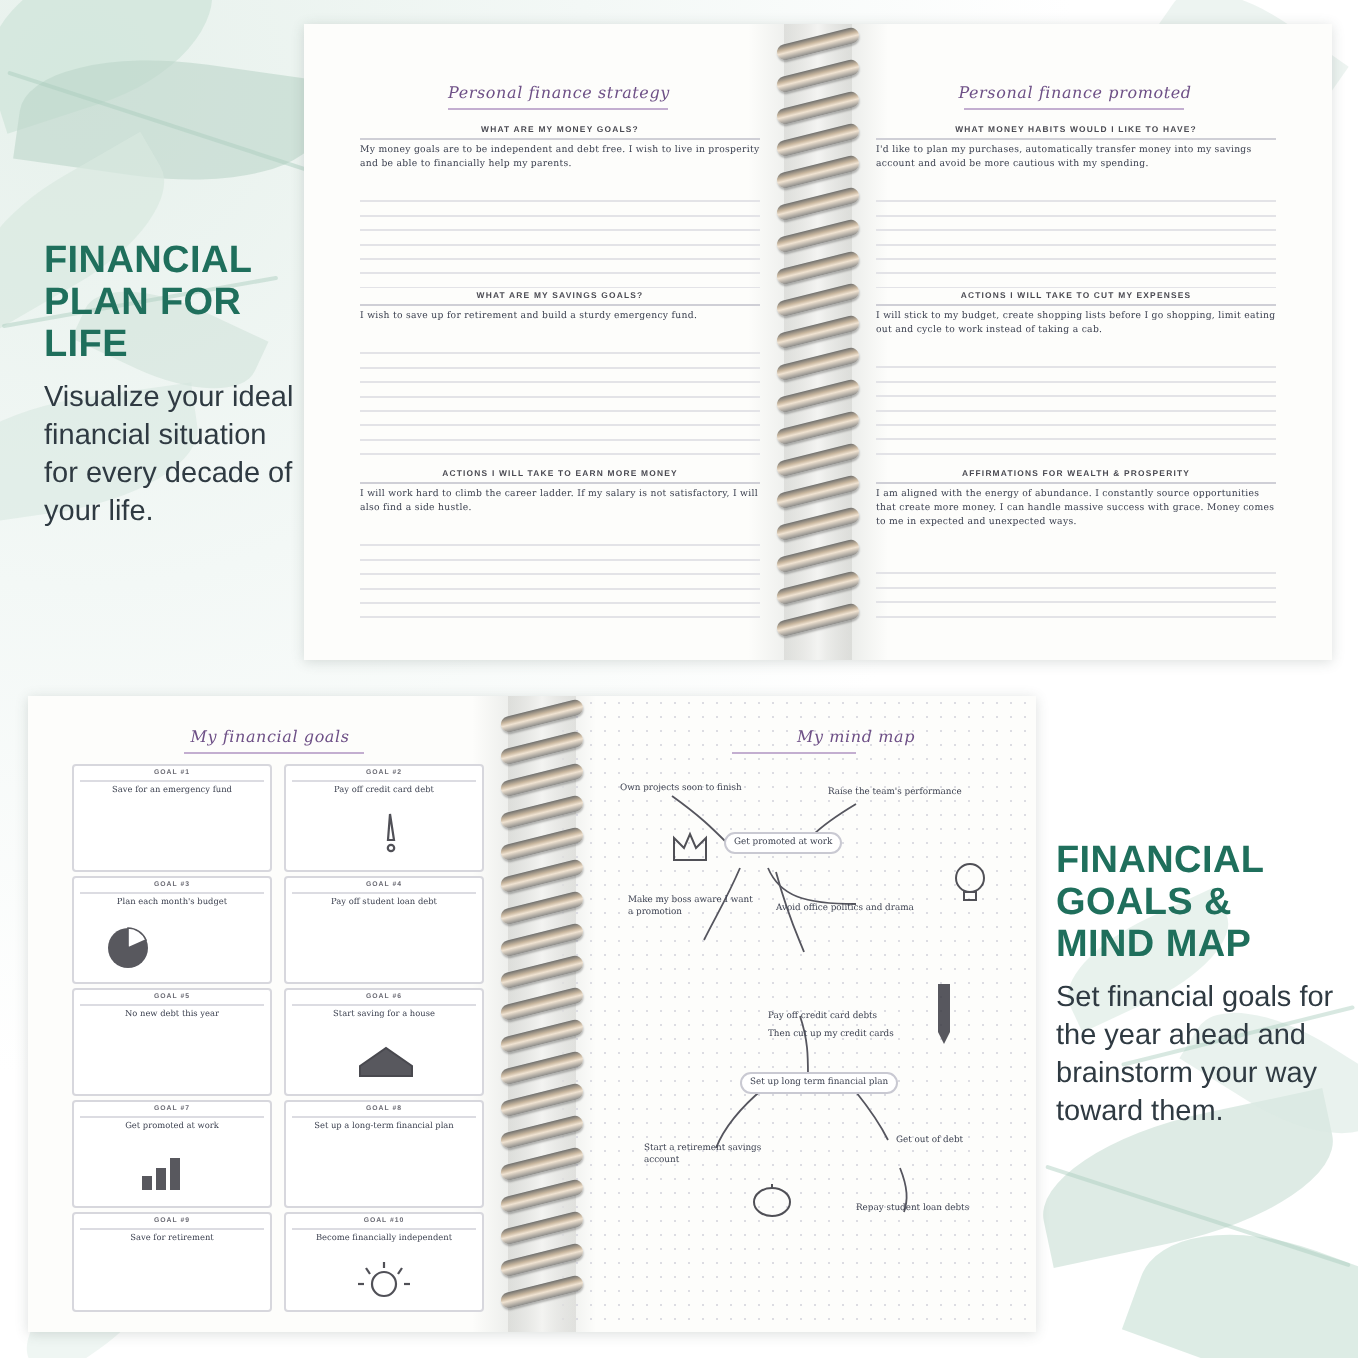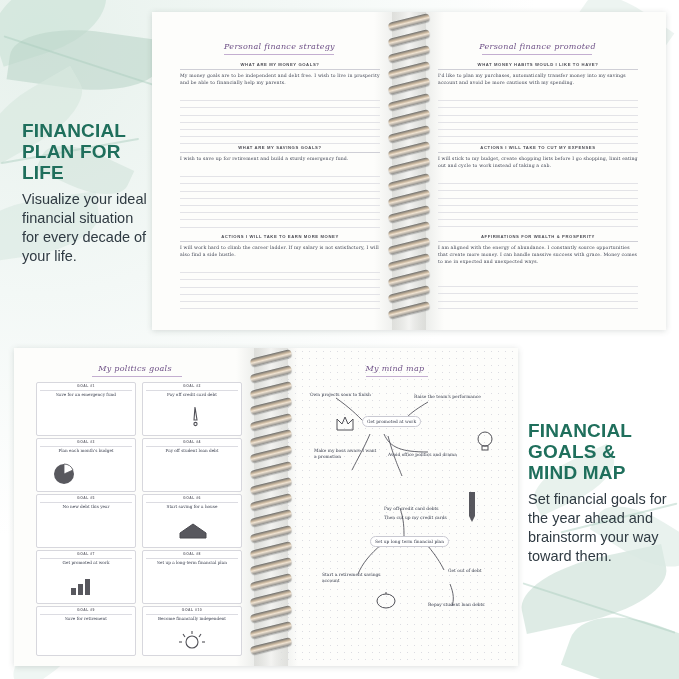--- a/index.html
+++ b/index.html
@@ -318,21 +318,21 @@
       </div>
     </div>
   </div>
 
   <div class="notebook nb-bot">
     <div class="nb-inner">
       <div class="paper left" style="left:0; width:252px;"></div>
       <div class="paper right" style="right:0; width:252px;"></div>
       <div class="paper-shadow-center" style="left:222px; width:62px;"></div>
 
-      <div class="sheet-title" style="top:16px; left:10px; width:222px;">My politics goals</div>
+      <div class="sheet-title" style="top:16px; left:10px; width:222px;">My financial goals</div>
       <div class="title-underline" style="top:28px; left:78px; width:90px;"></div>
 
       <div class="goal-card" style="left:22px; top:34px; width:98px; height:52px;">
         <div class="gnum">GOAL #1</div>
         <div class="gline"></div>
         <div class="gtext">Save for an emergency fund</div>
       </div>
       <div class="goal-card" style="left:128px; top:34px; width:98px; height:52px;">
         <div class="gnum">GOAL #2</div>
         <div class="gline"></div>
@@ -413,21 +413,21 @@
                 <line x1="6" y1="5" x2="8" y2="8"></line>
                 <line x1="24" y1="5" x2="22" y2="8"></line>
                 <line x1="2" y1="13" x2="5" y2="13"></line>
                 <line x1="25" y1="13" x2="28" y2="13"></line>
               </g>
             </svg>
         </div>
       </div>
 
       <div class="dot-grid" style="left:264px; right:0; top:0; bottom:0;"></div>
-      <div class="sheet-title" style="top:16px; left:268px; width:226px;">My mind map</div>
+      <div class="sheet-title" style="top:16px; left:268px; width:226px;padding-left:33px;">My mind map</div>
       <div class="title-underline" style="top:28px; left:352px; width:62px;"></div>
 
       <svg style="position:absolute; left:264px; top:0; width:240px; height:318px;" viewBox="0 0 240 318">
         <g fill="none" stroke="#55555e" stroke-width=".9">
           <path d="M58 50 C72 60, 78 66, 86 74"></path>
           <path d="M150 54 C140 60, 134 64, 128 70"></path>
           <path d="M106 86 C112 100, 124 104, 150 104"></path>
           <path d="M92 86 C86 100, 80 110, 74 122"></path>
           <path d="M110 88 C116 110, 120 118, 124 128"></path>
           <path d="M122 160 C126 172, 126 180, 126 190"></path>

